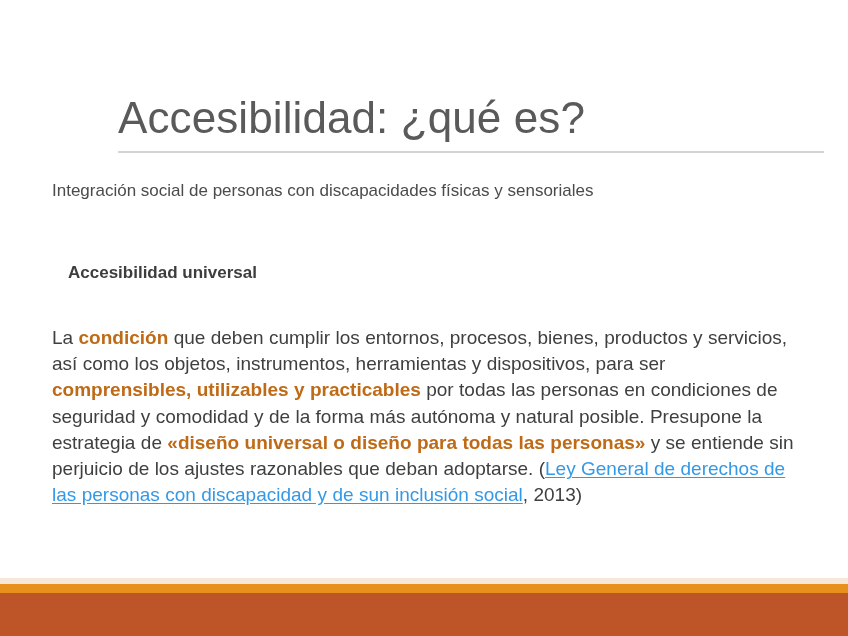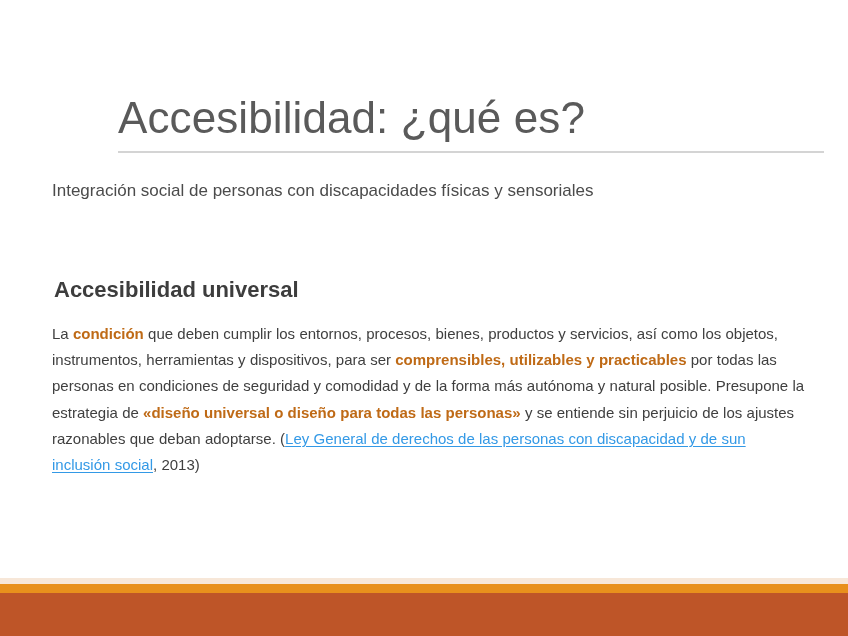--- a/index.html
+++ b/index.html
@@ -54,37 +54,36 @@
     width: 760px;
     font-size: 17px;
     font-weight: 400;
     color: #4b4b4b;
     line-height: 1.35;
   }
 
   
   .section-heading {
     position: absolute;
-    left: 54px;
+    left: 68px;
     top: 262px;
     width: 700px;
-    font-size: 22px;
+    font-size: 17px;
     font-weight: 700;
     color: #3d3d3d;
     line-height: 1.3;
-    margin-top: 14px;
   }
 
   
   .body-copy {
     position: absolute;
     left: 52px;
     top: 306px;
     width: 756px;
-    font-size: 15px;
+    font-size: 19px;
     line-height: 26.2px;
     color: #3f3f3f;
     text-align: left;
     word-spacing: 0.1px;
   }
   .body-copy .hl {
     color: #bf6a16;
     font-weight: 700;
   }
   .body-copy .link {

